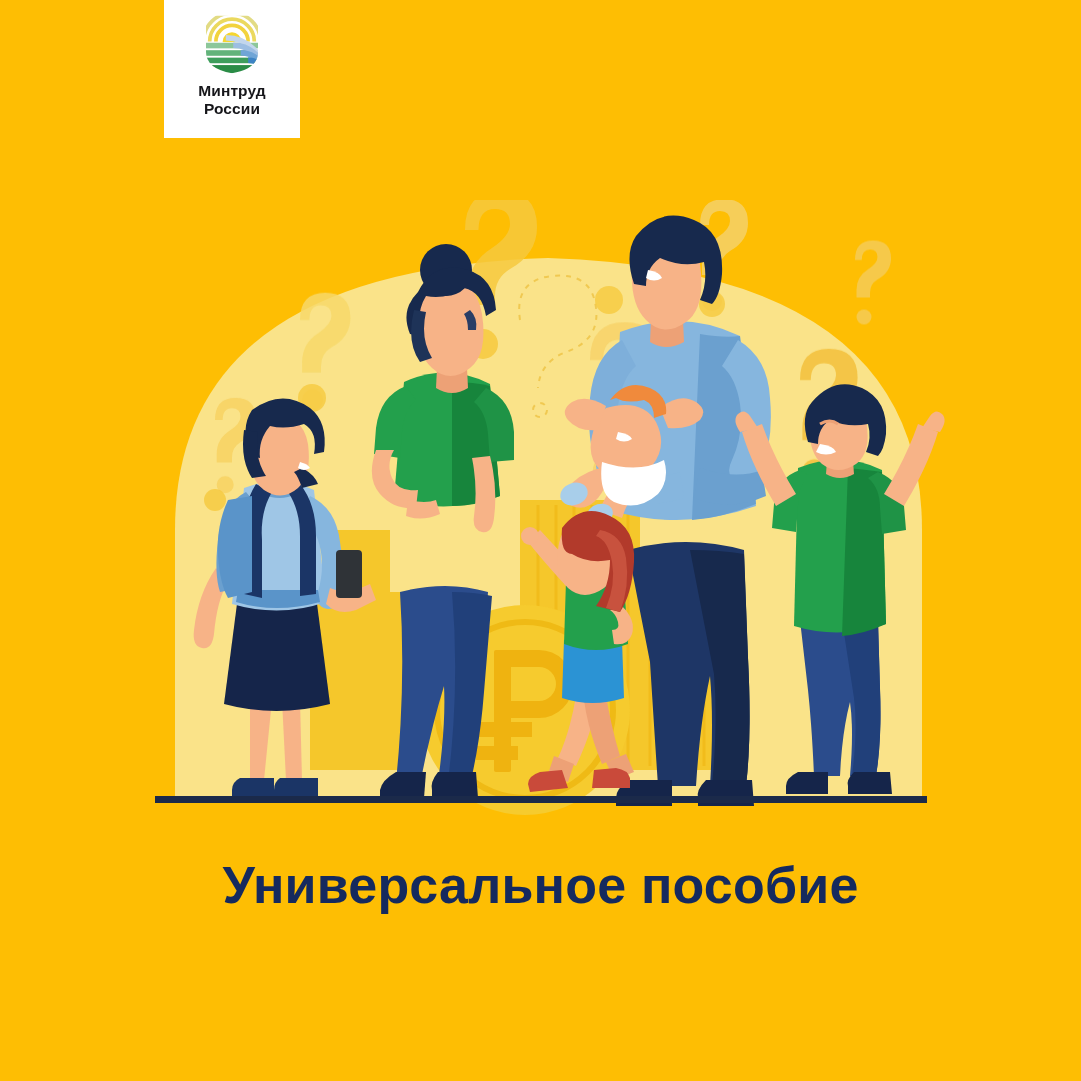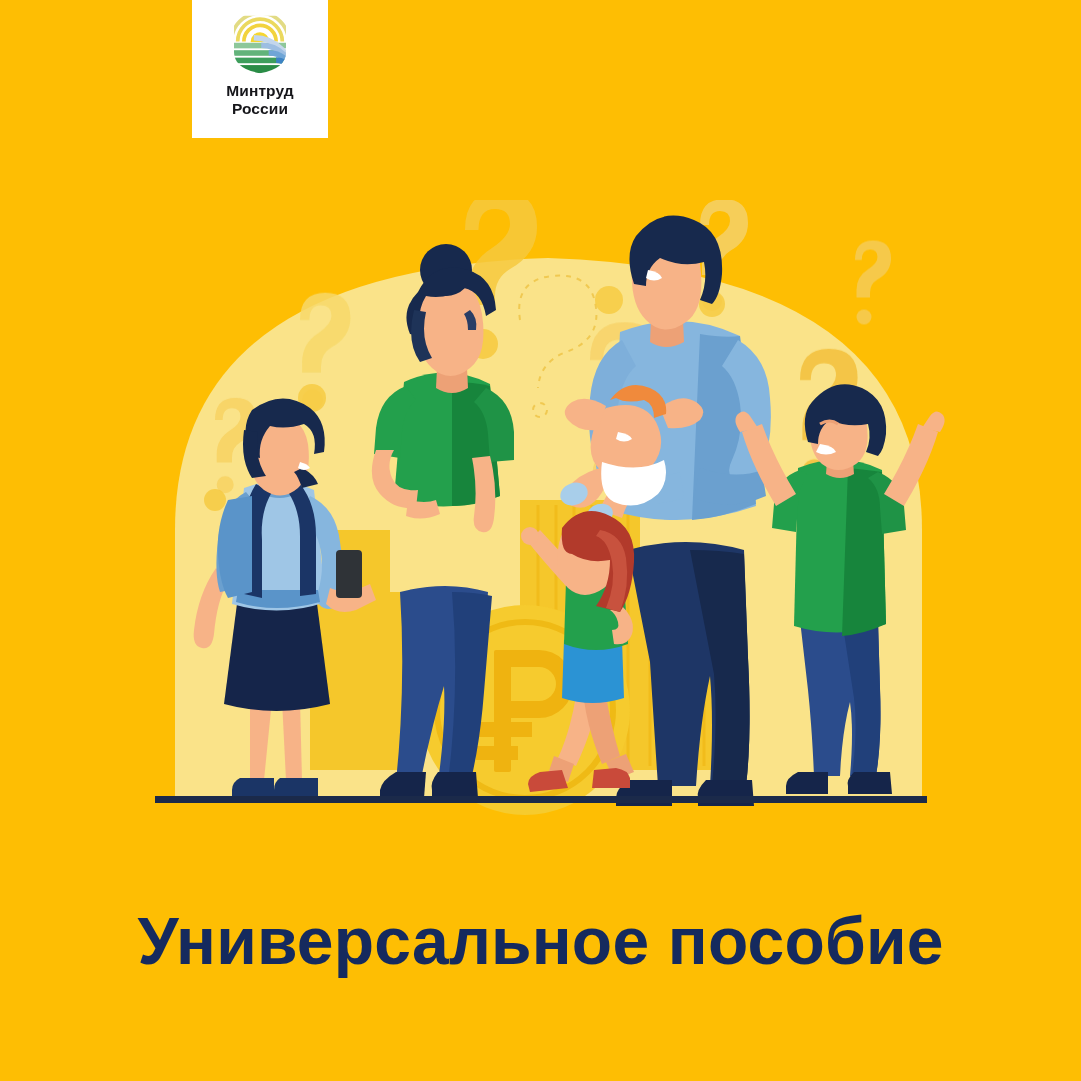--- a/index.html
+++ b/index.html
@@ -9,41 +9,40 @@
     background:#FEBE03;
     font-family:"Liberation Sans","DejaVu Sans",sans-serif;
     overflow:hidden;position:relative;
   }
   #poster{position:absolute;inset:0;width:1081px;height:1081px;}
   
   .logo-card{
     position:absolute;left:164px;top:0;width:136px;height:138px;
     background:#FFFFFF;display:flex;flex-direction:column;
     align-items:center;justify-content:flex-start;
-    padding-top:13px;box-sizing:border-box;margin-left:28px;
+    padding-top:13px;box-sizing:border-box;
   }
   .logo-mark{width:62px;height:62px;display:block;}
   .logo-text{
     margin-top:7px;text-align:center;
     font-weight:700;font-size:15.5px;line-height:1.16;
     color:#16161a;letter-spacing:.1px;
     font-family:"Liberation Sans","DejaVu Sans",sans-serif;
   }
   .logo-text span{display:block;}
   
   .illus{position:absolute;left:0;top:200px;width:1081px;height:620px;}
   
   .title{
     position:absolute;left:0;top:855px;width:1081px;
     text-align:center;
-    font-size:66px;font-weight:700;letter-spacing:.2px;
+    font-size:52px;font-weight:700;letter-spacing:.2px;
     color:#152a5e;
     font-family:"Liberation Sans","DejaVu Sans",sans-serif;
     white-space:nowrap;
-    margin-top:48px;
   }
 </style>
 </head>
 <body>
 
 <div id="poster">
 
   <div class="logo-card">
     <svg class="logo-mark" viewBox="0 0 100 100">
       <defs>

